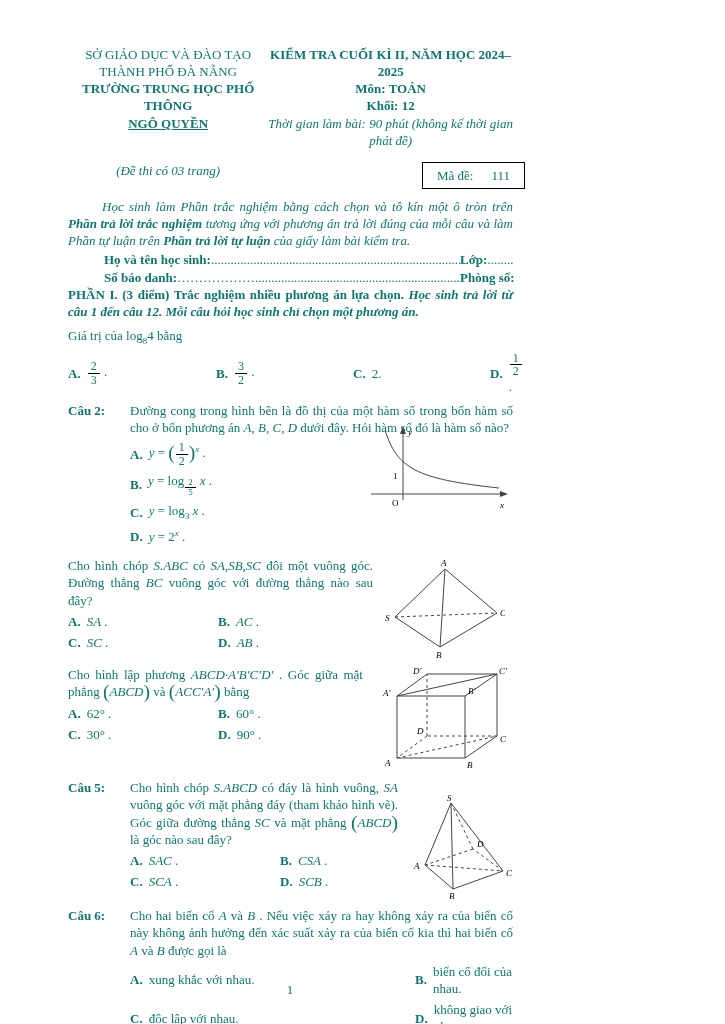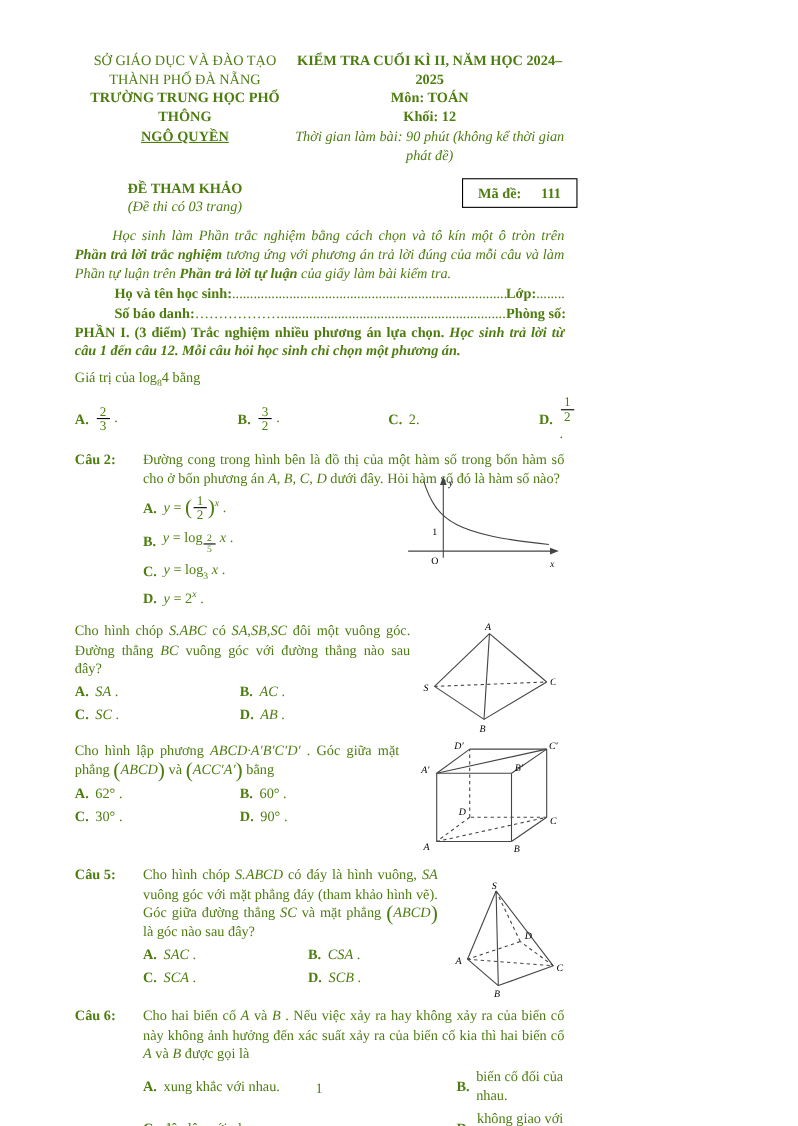--- a/index.html
+++ b/index.html
@@ -1,35 +1,35 @@
 <!DOCTYPE html>
 <html><head>
 <meta charset="utf-8">
 <style>
   html,body{margin:0;padding:0;background:#fff;}
   .page{position:relative;width:580px;height:1024px;background:#fff;box-sizing:border-box;
         padding:46px 67px 0 68px;font-family:"Liberation Serif",serif;font-size:13px;
-        line-height:1.32;color:#4d7c0f;overflow:hidden;}
+        line-height:1.32;color:#0f766e;overflow:hidden;}
   .b{font-weight:700}.i{font-style:italic}.u{text-decoration:underline}
   .it{font-style:italic}.bd{font-weight:700}
   sup{font-size:.68em}
   sub{font-size:.68em;vertical-align:-.45em}
   .lg{font-size:1.5em;line-height:0;vertical-align:-.12em;font-style:normal}
   .frac{display:inline-flex;flex-direction:column;align-items:center;vertical-align:middle;
         line-height:1.05;font-size:.92em;margin:0 1px;}
   .fnum{border-bottom:1px solid #000;padding:0 3px;}
   .fden{padding:0 3px;}
   sub .frac{font-size:1em}
   .header{display:flex;}
   .hl{width:45%;text-align:center}
   .hr{width:55%;text-align:center}
   .subhead{display:flex;align-items:flex-start;margin-top:13px;}
   .de{width:45%;text-align:center}
   .made{margin-left:auto;margin-right:-12px;border:1.5px solid #000;padding:4px 14px;
-        font-weight:700;display:flex;gap:18px;align-items:center;text-align:right;}
+        font-weight:400;display:flex;gap:18px;align-items:center;text-align:right;}
   .intro{margin:9px 0 0 0;text-align:justify;text-indent:34px;font-style:italic;}
   .stu{display:flex;margin:1px 0 0 36px;}
   .cellA{flex:0 0 356px;display:flex;overflow:hidden}
   .lab{font-weight:700;white-space:nowrap}
   .dots{flex:1;overflow:hidden;white-space:nowrap;}
   .part-head{margin-top:0;text-align:justify;}
   .q{display:flex;margin-top:7px;}
   .q-lab{flex:0 0 62px;font-weight:700;}
   .q-body{flex:1;position:relative;}
   .q-text{text-align:justify;}
@@ -66,21 +66,20 @@
     <div class="hr">
       <div class="b">KIỂM TRA CUỐI KÌ II, NĂM HỌC 2024–2025</div>
       <div class="b">Môn: TOÁN</div>
       <div class="b">Khối: 12</div>
       <div class="i">Thời gian làm bài: 90 phút (không kể thời gian phát đề)</div>
     </div>
   </div>
 
   <div class="subhead">
     <div class="de">
-      <div class="b">ĐỀ THAM KHẢO</div>
       <div class="i">(Đề thi có 03 trang)</div>
     </div>
     <div class="made">
       <span>Mã đề:</span>
       <span>111</span>
     </div>
   </div>
 
   <p class="intro"><span>Học sinh làm Phần trắc nghiệm bằng cách chọn và tô kín một ô tròn trên </span><span class="bd">Phần trả lời trắc nghiệm</span><span> tương ứng với phương án trả lời đúng của mỗi câu và làm Phần tự luận trên </span><span class="bd">Phần trả lời tự luận</span><span> của giấy làm bài kiểm tra.</span></p>
 

